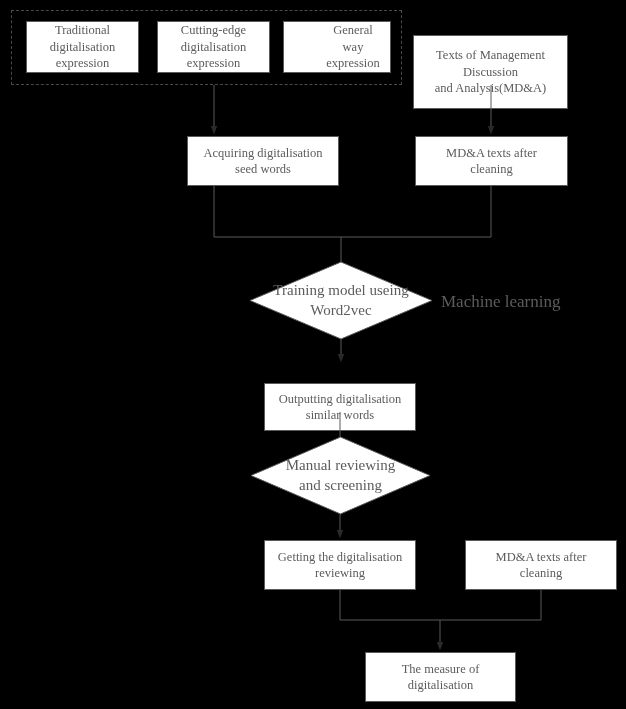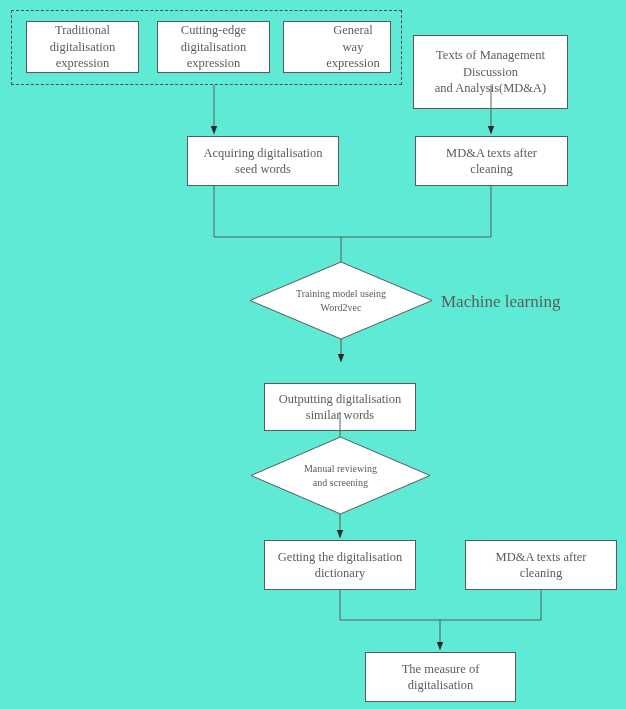--- a/index.html
+++ b/index.html
@@ -7,21 +7,21 @@
     padding: 0;
     background: #ffffff;
   }
   body {
     font-family: "Liberation Serif", "DejaVu Serif", serif;
   }
   #canvas {
     position: relative;
     width: 626px;
     height: 709px;
-    background: #5eead4;
+    background: #000000;
     overflow: hidden;
   }
   .node {
     position: absolute;
     box-sizing: border-box;
     border: 1px solid #5a5a5a;
     background: #ffffff;
     display: flex;
     align-items: center;
     justify-content: center;
@@ -51,21 +51,21 @@
     position: absolute;
     left: 0;
     top: 0;
     width: 100%;
     height: 100%;
     display: flex;
     align-items: center;
     justify-content: center;
     text-align: center;
     color: #5c5c5c;
-    font-size: 10px;
+    font-size: 15px;
     line-height: 1.32;
     white-space: pre-line;
     pointer-events: none;
   }
   .side-label {
     position: absolute;
     color: #5c5c5c;
     font-size: 17px;
     white-space: nowrap;
   }
@@ -121,21 +121,21 @@
 
   <div class="diamond-wrap" style="left:251px; top:437px; width:179px; height:77px;">
     <svg width="179" height="77" viewBox="0 0 179 77">
       <polygon points="89.5,0 179,38.5 89.5,77 0,38.5" fill="#ffffff" stroke="#5a5a5a" stroke-width="1"></polygon>
     </svg>
     <div class="diamond-label">Manual reviewing
 and screening</div>
   </div>
 
   <div class="node" style="left:264px; top:540px; width:152px; height:50px;">Getting the digitalisation
-dictionary</div>
+reviewing</div>
 
   <div class="node" style="left:465px; top:540px; width:152px; height:50px;">MD&amp;A texts after
 cleaning</div>
 
   <div class="node" style="left:365px; top:652px; width:151px; height:50px;">The measure of
 digitalisation</div>
 
   <svg id="edges" viewBox="0 0 626 709">
     <defs>
       <marker id="arrow" markerWidth="9" markerHeight="9" refX="4.5" refY="4" orient="auto" markerUnits="userSpaceOnUse">

